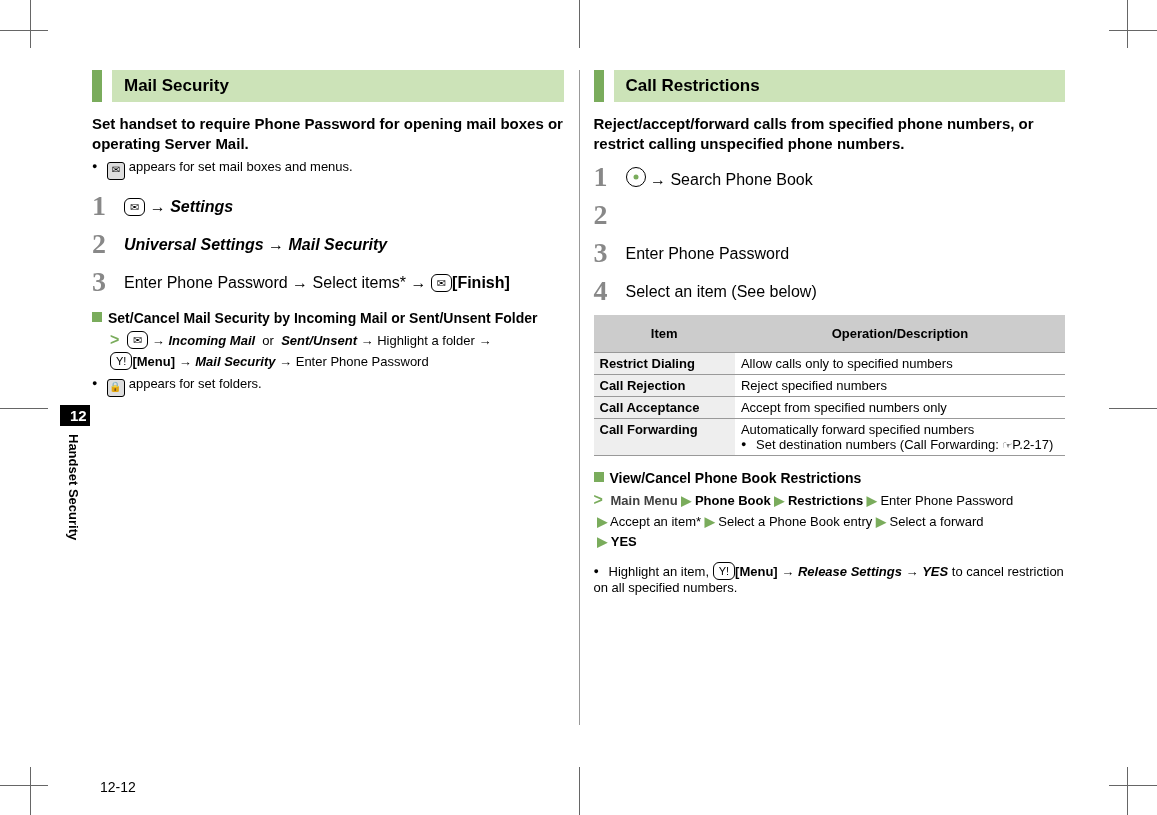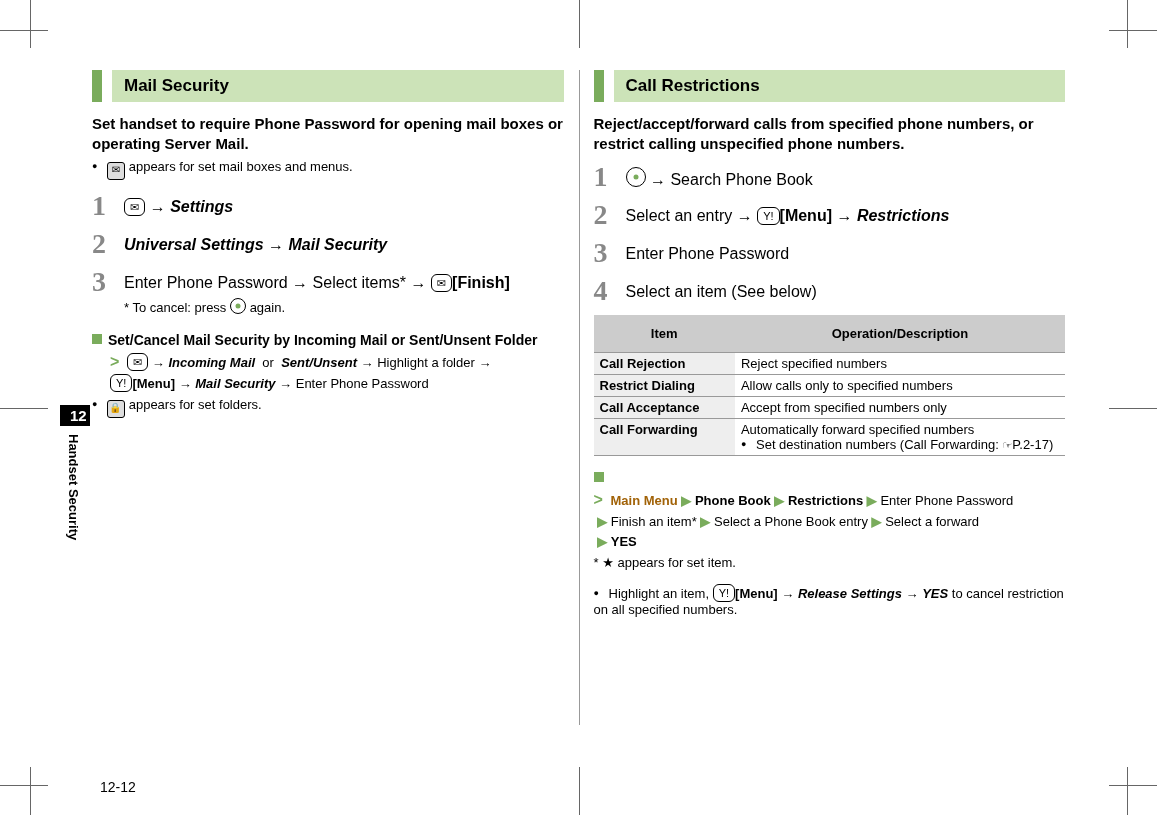--- a/index.html
+++ b/index.html
@@ -271,25 +271,20 @@
     </div>
 
     <div class="step">
       <div class="step-num">3</div>
       <div class="step-body">
         <span>Enter Phone Password</span>
         <span class="arrow"></span>
         <span>Select items*</span>
         <span class="arrow"></span>
         <span class="icon-key">✉</span><b>[Finish]</b>
-        <div class="small">
-          <span>* To cancel: press</span>
-          <span class="icon-dot"></span>
-          <span>again.</span>
-        </div>
       </div>
     </div>
 
     <div class="sub-h">
       <span class="sq-marker"></span><span>Set/Cancel Mail Security by Incoming Mail or Sent/Unsent Folder</span>
     </div>
     <div class="sub-text">
       <span class="gt">&gt;</span>
       <span class="icon-key">✉</span>
       <span class="arrow"></span>
@@ -326,97 +321,86 @@
       <div class="step-num">1</div>
       <div class="step-body">
         <span class="icon-dot" style="width:18px;height:18px;"></span>
         <span class="arrow"></span>
         <span>Search Phone Book</span>
       </div>
     </div>
 
     <div class="step">
       <div class="step-num">2</div>
-      <div class="step-body">
-        <span>Select an entry</span>
-        <span class="arrow"></span>
-        <span class="icon-key">Y!</span><b>[Menu]</b>
-        <span class="arrow"></span>
-        <b><i>Restrictions</i></b>
-      </div>
     </div>
 
     <div class="step">
       <div class="step-num">3</div>
       <div class="step-body"><span>Enter Phone Password</span></div>
     </div>
 
     <div class="step">
       <div class="step-num">4</div>
       <div class="step-body"><span>Select an item (See below)</span></div>
     </div>
 
     <table>
       <tbody>
           <tr>
         <th>Item</th>
         <th>Operation/Description</th>
       </tr>
       <tr>
+        <td class="k">Restrict Dialing</td>
+        <td>Allow calls only to specified numbers</td>
+      </tr>
+      <tr>
         <td class="k">Call Rejection</td>
         <td>Reject specified numbers</td>
-      </tr>
-      <tr>
-        <td class="k">Restrict Dialing</td>
-        <td>Allow calls only to specified numbers</td>
       </tr>
       <tr>
         <td class="k">Call Acceptance</td>
         <td>Accept from specified numbers only</td>
       </tr>
       <tr>
         <td class="k">Call Forwarding</td>
         <td>
           <span>Automatically forward specified numbers</span><br>
           <span class="bullet"></span>
           <span>Set destination numbers (Call Forwarding:</span>
           <span class="pageref">☞</span><span>P.2-17)</span>
         </td>
       </tr>
     </tbody>
       </table>
 
 
     <div class="sub-h">
-      <span class="sq-marker"></span>
+      <span class="sq-marker"></span><span>View/Cancel Phone Book Restrictions</span>
     </div>
     <div class="sub-text" style="margin-left:0;">
       <span class="gt">&gt;</span>
-      <b style="color:#a16207">Main Menu</b>
+      <b style="color:#404040">Main Menu</b>
       <span class="arrow-tri">▶</span>
       <b>Phone Book</b>
       <span class="arrow-tri">▶</span>
       <b>Restrictions</b>
       <span class="arrow-tri">▶</span>
       <span>Enter Phone Password</span>
       <br>
       &nbsp;<span class="arrow-tri">▶</span>
-      <span>Finish an item*</span>
+      <span>Accept an item*</span>
       <span class="arrow-tri">▶</span>
       <span>Select a Phone Book entry</span>
       <span class="arrow-tri">▶</span>
       <span>Select a forward</span>
       <br>
       &nbsp;<span class="arrow-tri">▶</span>
       <b>YES</b>
     </div>
-    <div class="sub-text" style="margin-left:0;">
-      * <span class="star"></span>
-      <span>appears for set item.</span>
-    </div>
     <div class="bullet-line bullet" style="margin:11px 0 0 0;">
       <span>Highlight an item,</span>
       <span class="icon-key">Y!</span><b>[Menu]</b>
       <span class="arrow"></span>
       <b><i>Release Settings</i></b>
       <span class="arrow"></span>
       <b><i>YES</i></b>
       <span>to cancel restriction on all specified numbers.</span>
     </div>
   </div>

